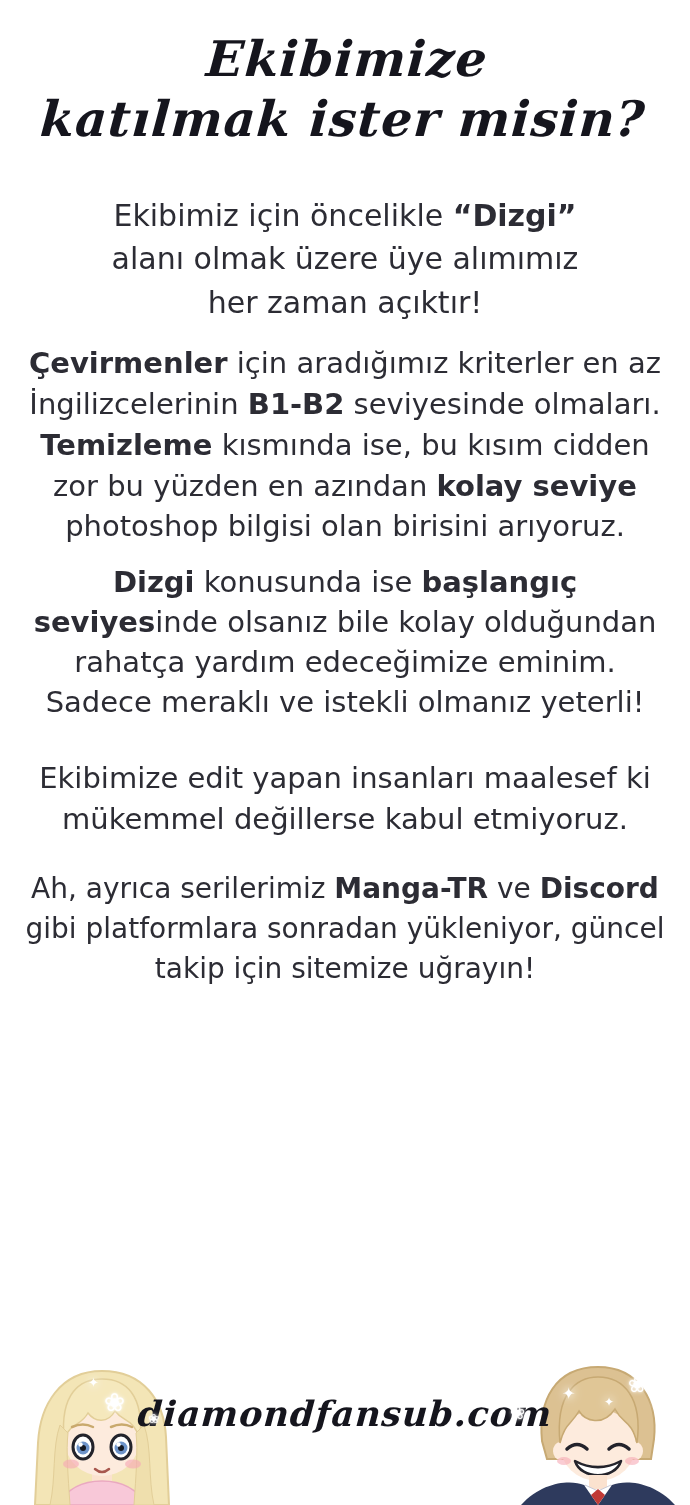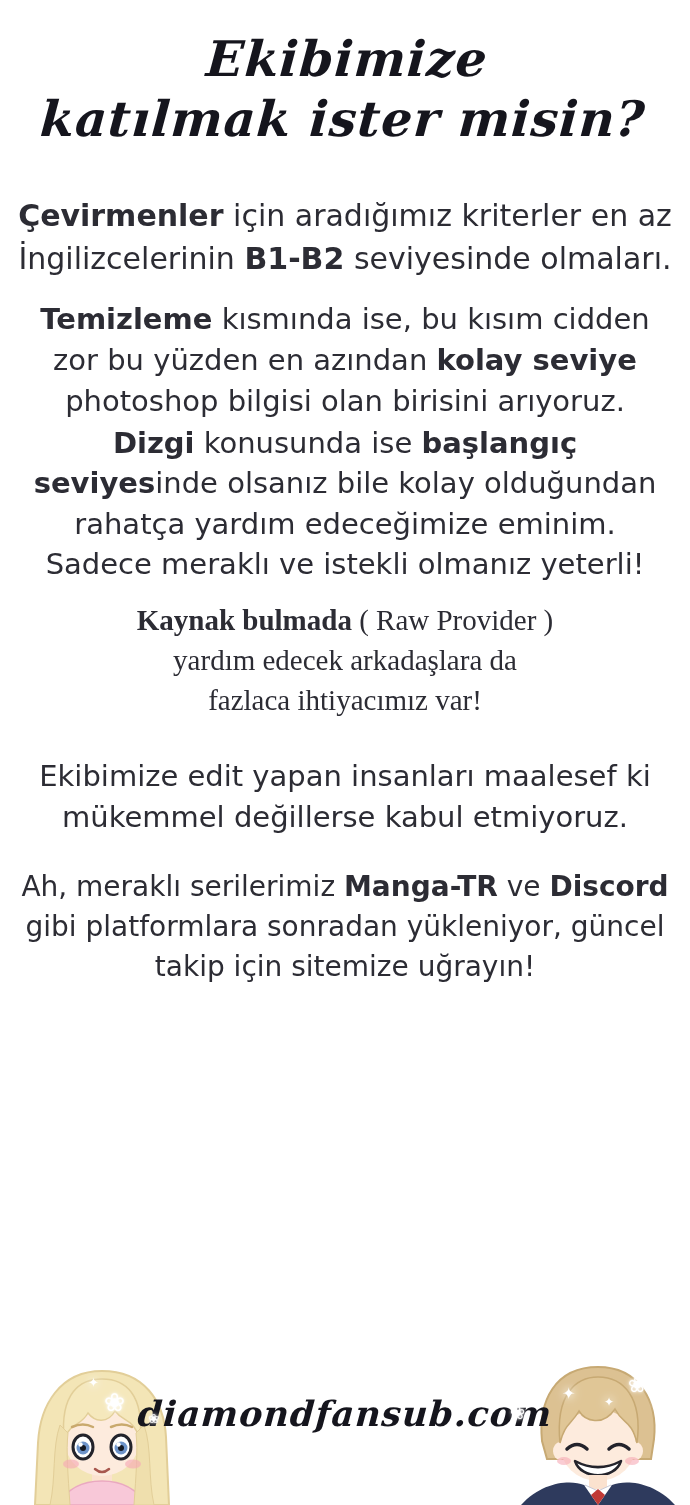--- a/index.html
+++ b/index.html
@@ -33,21 +33,21 @@
     white-space:pre-line;
     color:#2c2c34;
     font-size:28px;
     line-height:1.43;
     text-shadow:0 0 2px rgba(255,255,255,0.25);
   }
   .paragraphs p .b{font-weight:bold;}
   .paragraphs p:nth-child(1){margin-top:44px;font-size:30px;line-height:1.46;}
   .paragraphs p:nth-child(2){margin-top:18px;font-size:29px;line-height:1.42;}
   .paragraphs p:nth-child(3){font-size:29px;line-height:1.40;}
-  .paragraphs p:nth-child(4){margin-top:15px;font-size:29px;line-height:1.38;font-family:Liberation Serif, serif;}
+  .paragraphs p:nth-child(4){margin-top:15px;font-size:29px;line-height:1.38;}
   .paragraphs p:nth-child(5){margin-top:36px;font-size:29px;line-height:1.40;}
   .paragraphs p:nth-child(6){margin-top:30px;font-size:28px;line-height:1.42;}
   .paragraphs p:nth-child(7){margin-top:14px;font-size:26px;line-height:1.38;}
   .paragraphs p:nth-child(8){margin-top:16px;font-size:27px;line-height:1.40;}
   .footer{
     position:absolute;left:0;bottom:0;width:690px;height:150px;
   }
   .website{
     position:absolute;left:0;right:0;top:38px;
     text-align:center;
@@ -78,35 +78,35 @@
 </style>
 </head>
 <body>
 
 <div class="poster">
 
   <div class="title">Ekibimize
 katılmak ister misin?</div>
 
   <div class="paragraphs">
+      <p><span>Ekibimiz için öncelikle </span><span class="b">“Dizgi”</span><span>
+alanı olmak üzere üye alımımız
+her zaman açıktır!</span></p>
       <p><span class="b">Çevirmenler</span><span> için aradığımız kriterler en az
 İngilizcelerinin </span><span class="b">B1-B2</span><span> seviyesinde olmaları.</span></p>
       <p><span class="b">Temizleme</span><span> kısmında ise, bu kısım cidden
 zor bu yüzden en azından </span><span class="b">kolay seviye</span><span>
 photoshop bilgisi olan birisini arıyoruz.</span></p>
       <p><span class="b">Dizgi</span><span> konusunda ise </span><span class="b">başlangıç
 seviyes</span><span>inde olsanız bile kolay olduğundan
 rahatça yardım edeceğimize eminim.
 Sadece meraklı ve istekli olmanız yeterli!</span></p>
-      <p><span class="b">Kaynak bulmada</span><span> ( Raw Provider )
-yardım edecek arkadaşlara da
-fazlaca ihtiyacımız var!</span></p>
       <p><span>Ekibimize edit yapan insanları maalesef ki
 mükemmel değillerse kabul etmiyoruz.</span></p>
-      <p><span>Ah, meraklı serilerimiz </span><span class="b">Manga-TR</span><span> ve </span><span class="b">Discord</span><span>
+      <p><span>Ah, ayrıca serilerimiz </span><span class="b">Manga-TR</span><span> ve </span><span class="b">Discord</span><span>
 gibi platformlara sonradan yükleniyor,  güncel
 takip için sitemize uğrayın!</span></p>
     </div>
 
   <div class="footer">
 
     <svg class="girl-svg" width="185" height="138" viewBox="0 0 185 138" xmlns="http://www.w3.org/2000/svg">
       <path d="M92 4 C50 4 30 38 28 76 L25 138 L159 138 L156 70 C154 34 134 4 92 4 Z" fill="#f3e5b6" stroke="#e2ce98" stroke-width="2"></path>
       <rect x="82" y="106" width="20" height="20" fill="#fbe2cf"></rect>
       <path d="M48 138 C58 120 74 114 92 114 C110 114 126 120 136 138 Z" fill="#f8c8d8" stroke="#eaa9c0" stroke-width="1.5"></path>

